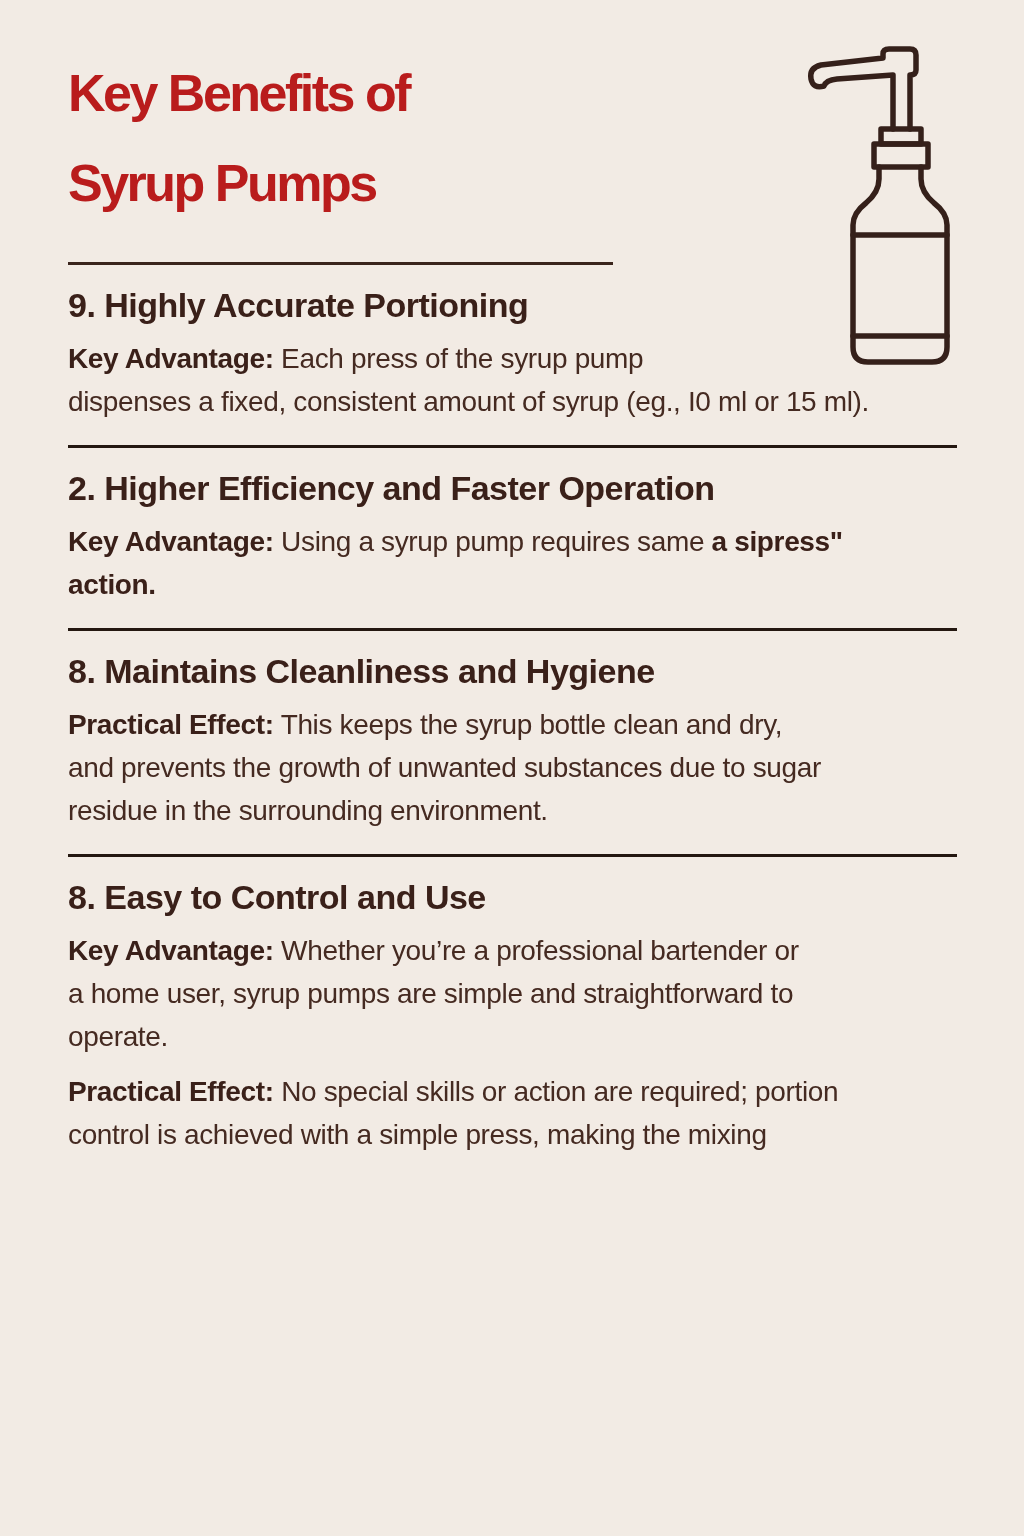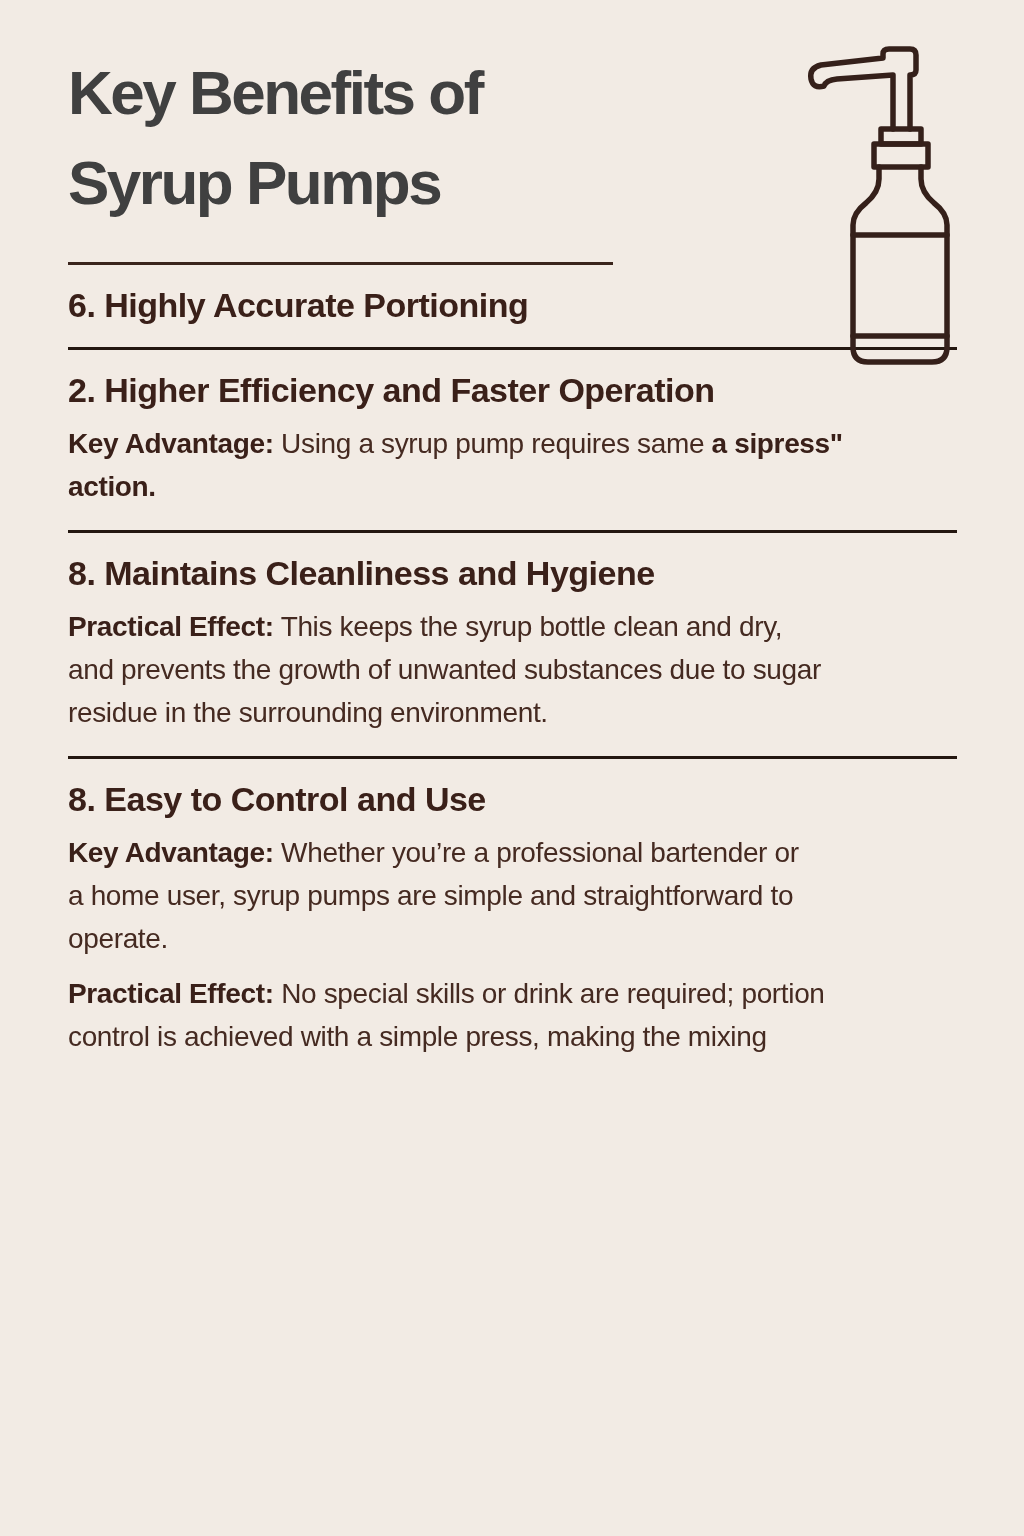--- a/index.html
+++ b/index.html
@@ -7,22 +7,22 @@
     width:1024px; height:1536px; overflow:hidden;
     background:#f2ebe4;
     font-family:"Liberation Sans","DejaVu Sans",sans-serif;
     color:#452a21;
   }
   .page { position:relative; width:1024px; height:1536px; overflow:hidden; }
   .content { position:absolute; inset:0; padding:48px 0 0 68px; }
 
   h1 {
     margin:0; white-space:pre-line;
-    font-size:62px; line-height:90px; font-weight:700;
-    letter-spacing:-2.5px; color:#404040;
+    font-size:52px; line-height:90px; font-weight:700;
+    letter-spacing:-2.5px; color:#b91c1c;
   }
   .title-rule {
     width:545px; height:0; margin-top:34px;
     border-top:3px solid #3a241c;
   }
   .section-rule {
     width:889px; height:0; margin-top:22px;
     border-top:3px solid #241710;
   }
   section h2 {
@@ -49,21 +49,23 @@
 <body>
 
 <div class="page">
   <div class="content">
 
     <h1>Key Benefits of
 Syrup Pumps</h1>
     <div class="title-rule"></div>
 
     <section>
-      <h2>6. Highly Accurate Portioning</h2>
+      <h2>9. Highly Accurate Portioning</h2>
+      <p><b>Key Advantage:</b><span> Each press of the syrup pump
+dispenses a fixed, consistent amount of syrup (eg., I0 ml or 15 ml).</span></p>
     </section>
 
     <div class="section-rule"></div>
 
     <section>
       <h2>2. Higher Efficiency and Faster Operation</h2>
       <p><b>Key Advantage:</b><span> Using a syrup pump requires same </span><b>a sipress"
 action.</b></p>
     </section>
 
@@ -76,21 +78,21 @@
 residue in the surrounding environment.</span></p>
     </section>
 
     <div class="section-rule"></div>
 
     <section>
       <h2>8. Easy to Control and Use</h2>
       <p><b>Key Advantage:</b><span> Whether you’re a professional bartender or
 a home user, syrup pumps are simple and straightforward to
 operate.</span></p>
-      <p><b>Practical Effect:</b><span> No special skills or drink are required; portion
+      <p><b>Practical Effect:</b><span> No special skills or action are required; portion
 control is achieved with a simple press, making the mixing</span></p>
     </section>
 
   </div>
 
   <svg class="bottle" viewBox="0 0 160 330" aria-hidden="true">
 
     <path d="M 98 84 L 98 30 L 42 34 Q 31 35 29 41 Q 18 44 16 34 Q 14 23 26 20 L 88 13 L 88 9 Q 88 4 94 4 L 115 4 Q 121 4 121 10 L 121 25 Q 121 30 115 30 L 115 84"></path>
 
     <rect x="86" y="84" width="40" height="15"></rect>

